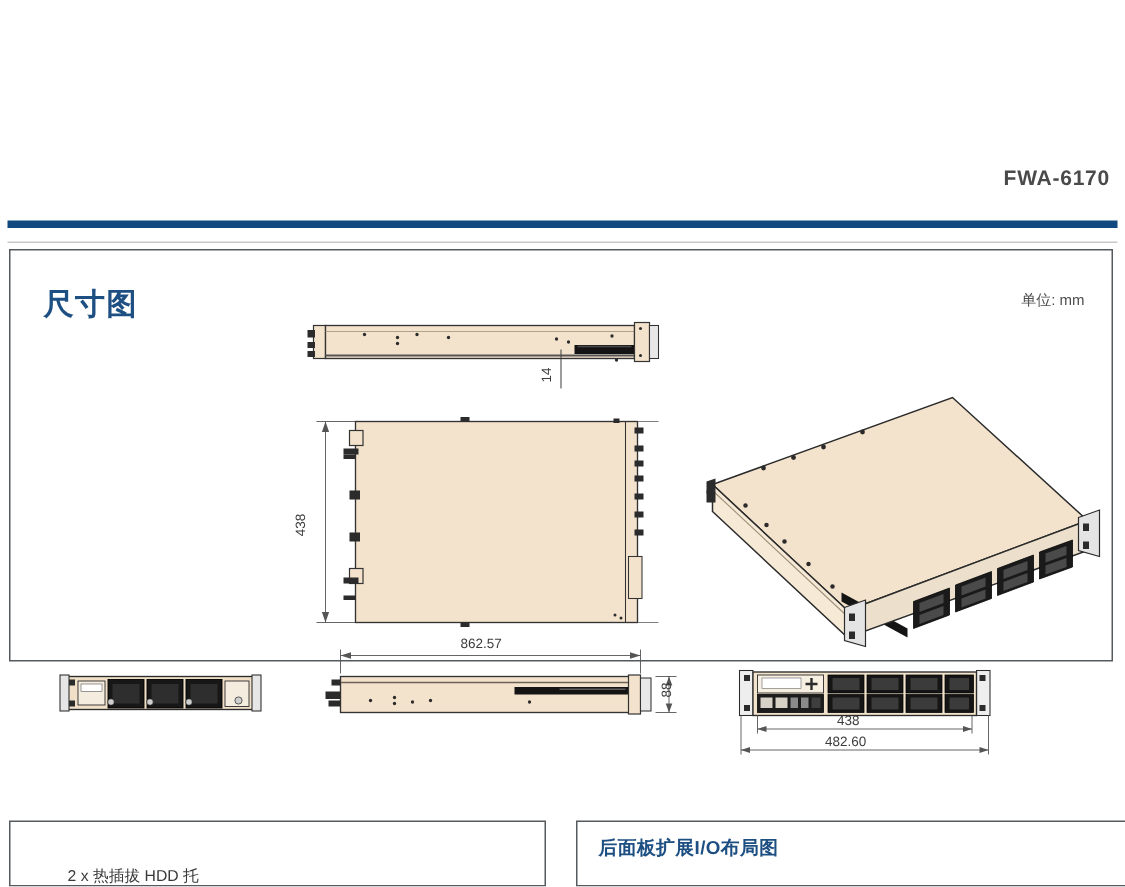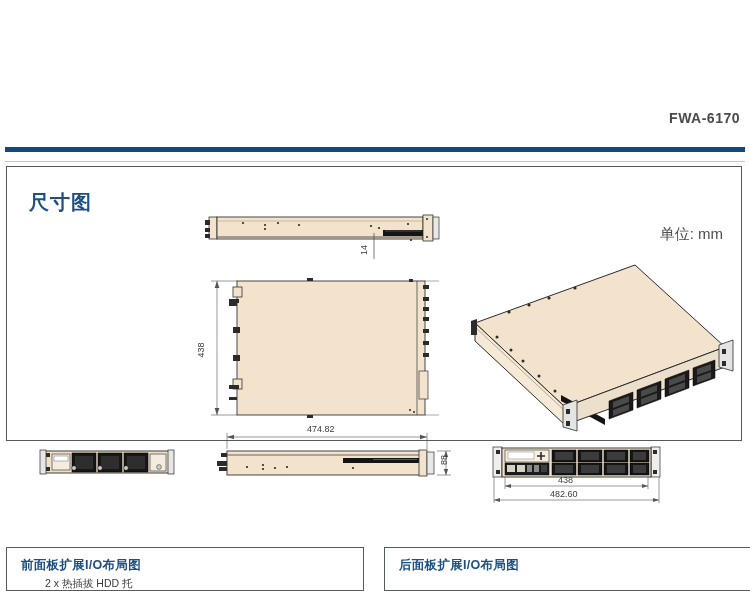--- a/index.html
+++ b/index.html
@@ -59,23 +59,22 @@
     top: 22px;
     font-size: 20px;
     font-weight: bold;
     color: #1d4f82;
     letter-spacing: 1px;
   }
   #unit-label {
     position: absolute;
     right: 18px;
     top: 26px;
-    font-size: 15px;
+    font-size: 10px;
     color: #4e4e4e;
-    margin-top: 32px;
   }
 
   
   .drawing {
     position: absolute;
   }
   .dim-text {
     position: absolute;
     font-size: 9px;
     color: #3c3c3c;
@@ -231,21 +230,21 @@
 
     <rect x="216" y="27" width="8" height="26" fill="#f3e3cc" stroke="#333" stroke-width="0.8"></rect>
     <rect x="224" y="29" width="7" height="22" fill="#e8e8e8" stroke="#333" stroke-width="0.7"></rect>
 
     <line x1="234" y1="28" x2="248" y2="28" stroke="#555" stroke-width="0.6"></line>
     <line x1="234" y1="52" x2="248" y2="52" stroke="#555" stroke-width="0.6"></line>
     <line x1="243" y1="28" x2="243" y2="52" stroke="#555" stroke-width="0.6"></line>
     <polygon points="243,28 240.8,34 245.2,34" fill="#555"></polygon>
     <polygon points="243,52 240.8,46 245.2,46" fill="#555"></polygon>
   </svg>
-  <div class="dim-text" style="left:300px; top:257px;">474.82</div>
+  <div class="dim-text" style="left:300px; top:257px;">862.57</div>
   <div class="dim-text vert" style="left:432px; top:288px;">88</div>
 
   <svg class="drawing" style="left:32px; top:276px;" width="140" height="40" viewBox="0 0 140 40">
     <rect x="6" y="8" width="128" height="22" fill="#f0e0c8" stroke="#2b2b2b" stroke-width="0.9"></rect>
 
     <rect x="1" y="7" width="6" height="24" fill="#e6e6e6" stroke="#2b2b2b" stroke-width="0.7"></rect>
     <rect x="7" y="10" width="4" height="4" fill="#2b2b2b"></rect>
     <rect x="7" y="24" width="4" height="4" fill="#2b2b2b"></rect>
 
     <rect x="13" y="11" width="18" height="16" fill="#f5ece0" stroke="#2b2b2b" stroke-width="0.6"></rect>
@@ -369,20 +368,19 @@
     <rect x="109" y="166" width="4" height="5" fill="#2b2b2b"></rect>
     <rect x="265" y="94" width="4" height="5" fill="#2b2b2b"></rect>
     <rect x="265" y="106" width="4" height="5" fill="#2b2b2b"></rect>
 
     <polygon points="14,66 20,64 20,72 14,74" fill="#2b2b2b"></polygon>
   </svg>
 
 </div>
 
 <div class="io-box" id="front-io-box">
-  <div class="io-title">前面板扩展I/O布局图</div>
   <div class="io-note">2 x 热插拔 HDD 托</div>
 </div>
 
 <div class="io-box" id="rear-io-box">
   <div class="io-title">后面板扩展I/O布局图</div>
   <div class="io-note"></div>
 </div>
 
 </body></html>

